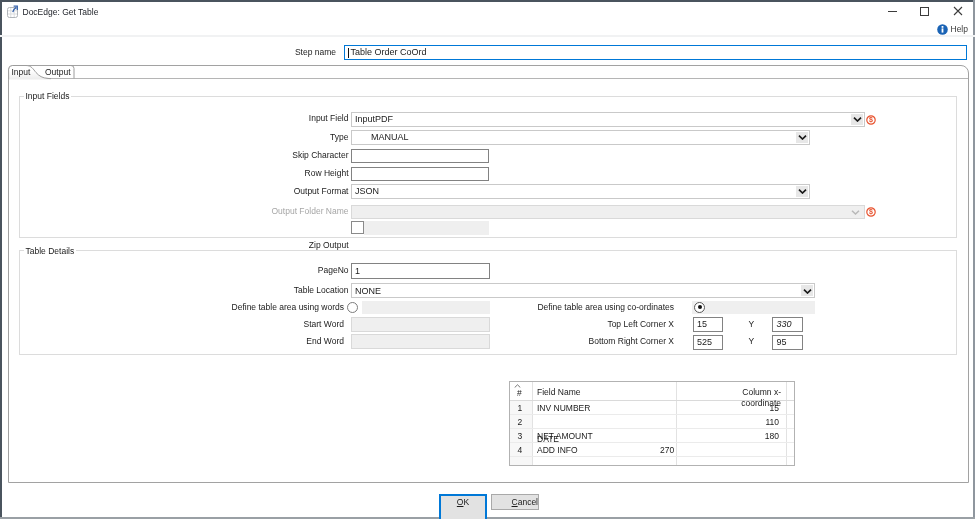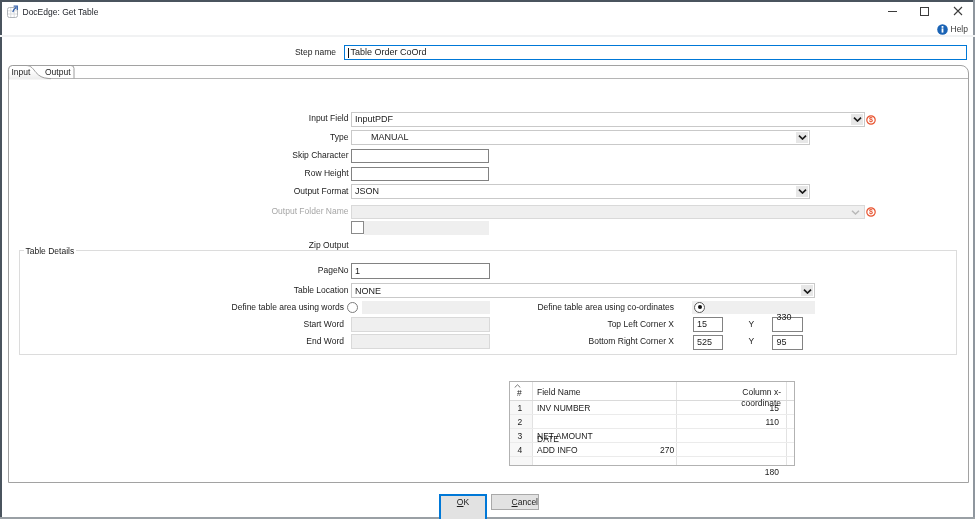--- a/index.html
+++ b/index.html
@@ -65,20 +65,23 @@
         <stop offset="1" stop-color="#ececec"></stop>
       </linearGradient>
     </defs>
     <path d="M0.6,15.5 L0.6,5.5 Q0.6,1.5 4.5,1.5 L18,1.5 C23.5,1.5 25,5 28,8.5 C31,12 34.5,14.1 40,14.4 L42,14.6 L42,15.5 Z" fill="url(#tg)"></path>
     <path d="M0.6,15.5 L0.6,5.5 Q0.6,1.5 4.5,1.5 L18,1.5 C23.5,1.5 25,5 28,8.5 C31,12 34.5,14.1 40,14.4 L43,14.7" fill="none" stroke="#9c9c9c" stroke-width="1"></path>
     <path d="M42,1.5 L63,1.5 Q66,1.5 66,4.5 L66,14.5" fill="none" stroke="#9c9c9c" stroke-width="1"></path>
   </svg>
   <div class="abs" style="left:11.5px;top:67px;font-size:8.5px;height:11px;line-height:11px;">Input</div>
   <div class="abs" style="left:45px;top:67px;font-size:8.5px;height:11px;line-height:11px;">Output</div>
 
+  <fieldset style="left:18.5px;top:91px;width:938.5px;height:147px;">
+      <legend>Input Fields</legend>
+    </fieldset>
 
   <div class="lbl" style="left:148.5px;top:113.2px;">Input Field</div>
   <div class="combo" style="left:350.5px;top:111.8px;width:514.5px;height:14.8px;">
     <div class="cbtn" style="right:1px;">
         <svg width="9" height="5" viewBox="0 0 9 5">
           <path d="M1,0.7 L4.5,4 L8,0.7" stroke="#1a1a1a" stroke-width="1.7" fill="none"></path>
         </svg>
       </div>
   </div>
   <div class="val" style="left:355px;top:114px;height:11px;line-height:11px;">InputPDF</div>
@@ -160,21 +163,21 @@
   <div class="dis" style="left:351px;top:317.2px;width:138.5px;height:15px;"></div>
 
   <div class="lbl" style="left:144px;top:336.4px;">End Word</div>
   <div class="dis" style="left:351px;top:334.2px;width:138.5px;height:15px;"></div>
 
   <div class="lbl" style="left:474px;top:318.8px;">Top Left Corner X</div>
   <div class="txt" style="left:692.5px;top:316.6px;width:30.5px;height:15.2px;"></div>
   <div class="val" style="left:697px;top:319px;height:11px;line-height:11px;">15</div>
   <div class="abs" style="left:748.5px;top:318.8px;height:11px;line-height:11px;">Y</div>
   <div class="txt" style="left:772px;top:316.6px;width:30.5px;height:15.2px;"></div>
-  <div class="val" style="left:776.5px;top:312px;height:26px;line-height:11px;">330</div>
+  <div class="val" style="left:776.5px;top:319px;height:26px;line-height:11px;font-style:italic;">330</div>
 
   <div class="lbl" style="left:474px;top:336.2px;">Bottom Right Corner X</div>
   <div class="txt" style="left:692.5px;top:334.6px;width:30.5px;height:15.2px;"></div>
   <div class="val" style="left:697px;top:337px;height:11px;line-height:11px;">525</div>
   <div class="abs" style="left:748.5px;top:336.2px;height:11px;line-height:11px;">Y</div>
   <div class="txt" style="left:772px;top:334.6px;width:30.5px;height:15.2px;"></div>
   <div class="val" style="left:776.5px;top:337px;height:11px;line-height:11px;">95</div>
 
 
   <div class="abs" style="left:509px;top:381px;width:285.5px;height:85px;border:1px solid #b2b2b2;background:#fff;">
@@ -199,21 +202,21 @@
     <div class="abs" style="left:166px;top:4.5px;width:105px;height:11px;line-height:11px;text-align:right;padding-left:44px;">Column x-coordinate</div>
 
     <div class="abs" style="left:7.5px;top:21px;height:11px;line-height:11px;">1</div>
     <div class="abs" style="left:27px;top:21px;height:11px;line-height:11px;">INV NUMBER</div>
     <div class="abs" style="left:166px;top:21px;width:103px;height:11px;line-height:11px;text-align:right;">15</div>
     <div class="abs" style="left:7.5px;top:35px;height:11px;line-height:11px;">2</div>
     <div class="abs" style="left:27px;top:35px;height:11px;line-height:11px;margin-top:17px;">DATE</div>
     <div class="abs" style="left:166px;top:35px;width:103px;height:11px;line-height:11px;text-align:right;">110</div>
     <div class="abs" style="left:7.5px;top:49px;height:11px;line-height:11px;">3</div>
     <div class="abs" style="left:27px;top:49px;height:11px;line-height:11px;">NET AMOUNT</div>
-    <div class="abs" style="left:166px;top:49px;width:103px;height:11px;line-height:11px;text-align:right;margin-top:36px;">180</div>
+    <div class="abs" style="left:166px;top:49px;width:103px;height:11px;line-height:11px;text-align:right;">180</div>
     <div class="abs" style="left:7.5px;top:63px;height:11px;line-height:11px;">4</div>
     <div class="abs" style="left:27px;top:63px;height:11px;line-height:11px;">ADD INFO</div>
     <div class="abs" style="left:150px;top:63px;width:103px;height:11px;line-height:11px;text-align:left;">270</div>
   </div>
 
   <div class="abs" style="left:439px;top:493.5px;width:48px;height:32px;border:2px solid #0078d7;background:#e2e2e2;text-align:center;line-height:12px;">
     <span style="text-decoration:underline;">O</span>K
   </div>
   <div class="abs" style="left:490.5px;top:493.5px;width:48.5px;height:16px;border:1px solid #a9a9a9;background:#e2e2e2;text-align:right;line-height:14px;">
     <span style="text-decoration:underline;">C</span>ancel

